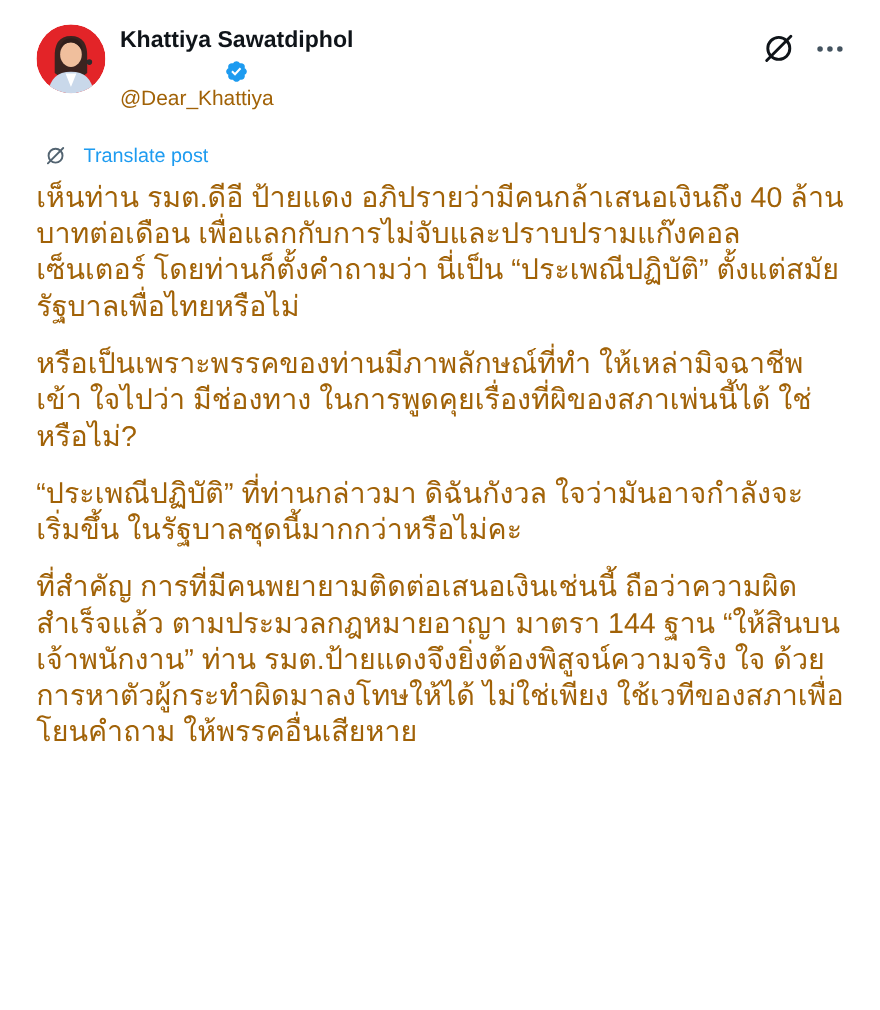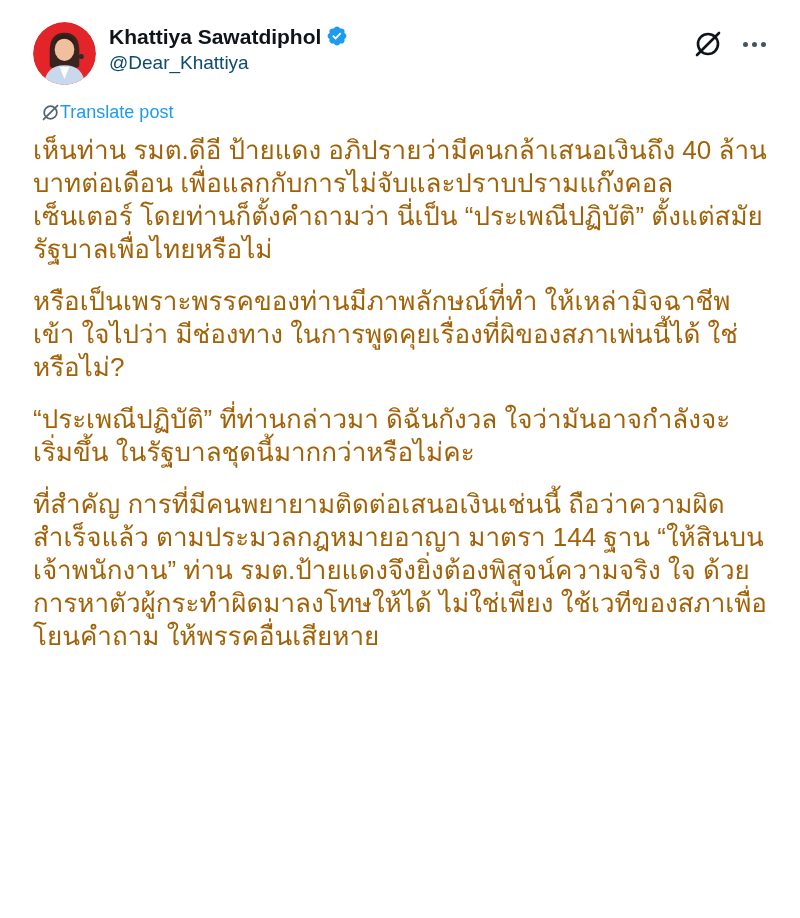--- a/index.html
+++ b/index.html
@@ -12,33 +12,33 @@
   .post-card { width: 800px; height: 918px; background: #fff; padding: 17px 30px 0 33px; }
 
   
   .header { display: flex; align-items: flex-start; }
   .avatar-wrap {
     width: 63px; height: 63px; border-radius: 50%; overflow: hidden;
     flex: 0 0 63px; margin-top: 5px; cursor: pointer;
   }
   .avatar-wrap svg { display: block; width: 100%; height: 100%; }
   .id-block { margin-left: 13px; padding-top: 8px; min-width: 0; }
-  .name-row { display: flex; align-items: flex-start; gap: 5px; }
+  .name-row { display: flex; align-items: center; gap: 5px; flex-direction: column; }
   .display-name { font-weight: 700; font-size: 21px; line-height: 24px; color: #0f1419; cursor: pointer; }
   .verified { width: 22px; height: 22px; flex: 0 0 auto; }
-  .handle { font-size: 19px; line-height: 24px; color: #0c4a6e; margin-top: 2px; }
+  .handle { font-size: 19px; line-height: 24px; color: #a16207; margin-top: 2px; }
   .header-actions { margin-left: auto; display: flex; align-items: center; gap: 20px; padding-top: 12px; padding-right: 4px; }
   .grok-btn { width: 30px; height: 30px; cursor: pointer; display: block; }
   .more-btn { display: flex; gap: 4px; align-items: center; cursor: pointer; padding: 4px 0; }
   .more-btn i { width: 5px; height: 5px; border-radius: 50%; background: #44535f; display: block; }
 
   
   .translate-row {
-    display: flex; align-items: center; gap: 0;
-    margin-top: 16px; margin-left: 8px; cursor: pointer; width: max-content;
+    display: flex; align-items: center; gap: 16px;
+    margin-top: 28px; margin-left: 8px; cursor: pointer; width: max-content;
   }
   .translate-row svg { width: 19px; height: 19px; display: block; }
   .translate-label { color: #1d9bf0; font-size: 18px; line-height: 22px; }
 
   
   .post-body { margin-top: 11px; padding-right: 2px; }
   .post-body p {
     font-size: 26px; line-height: 33px; color: #a16207;
     margin: 0 0 19px 0; overflow-wrap: break-word;
   }

